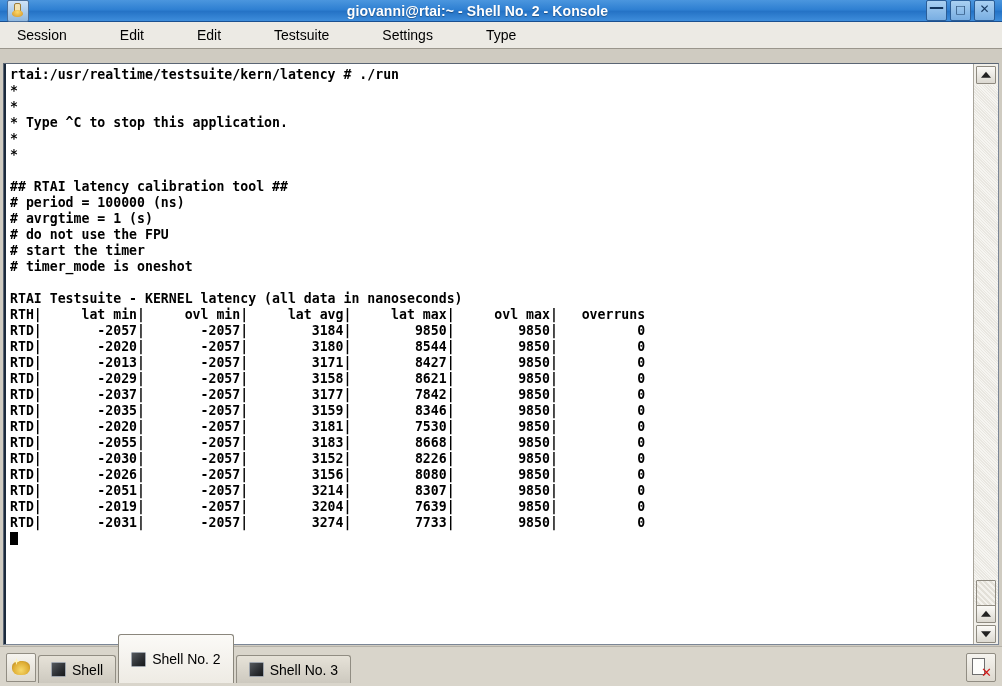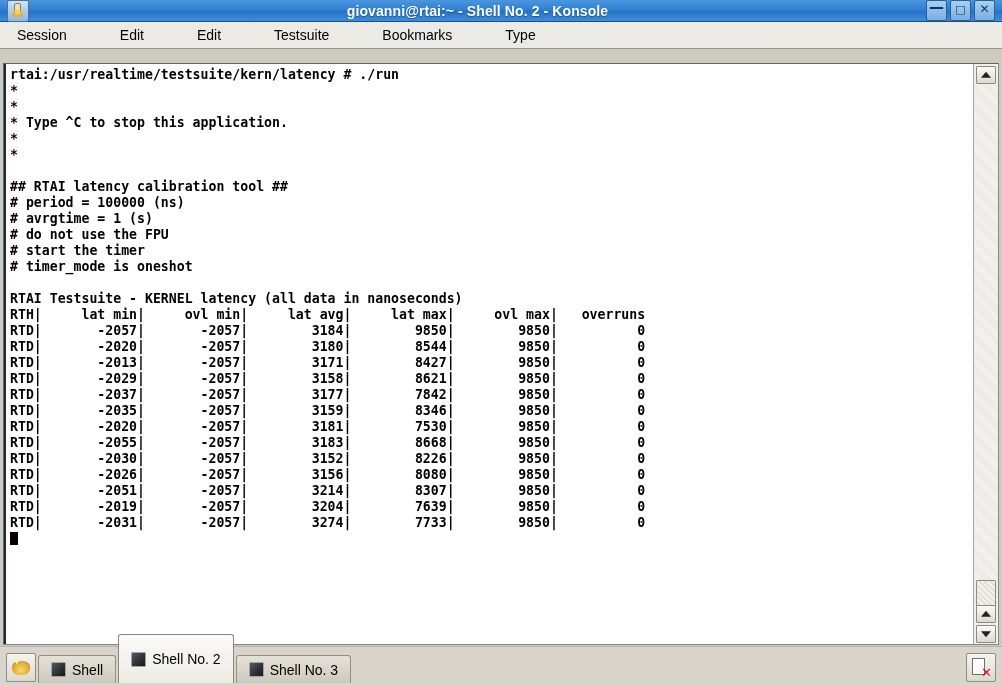--- a/index.html
+++ b/index.html
@@ -335,21 +335,21 @@
         <span class="glyph">✕</span>
       </div>
     </div>
   </div>
 
   <div class="menubar">
     <div class="menu-item">Session</div>
     <div class="menu-item">Edit</div>
     <div class="menu-item">Edit</div>
     <div class="menu-item">Testsuite</div>
-    <div class="menu-item">Bookmarks</div>
+    <div class="menu-item">Settings</div>
     <div class="menu-item">Type</div>
   </div>
 
   <div class="term-wrap">
     <div class="term-frame">
       <div class="term-inner-border">
         <div class="terminal" id="terminal"><div class="term-line">rtai:/usr/realtime/testsuite/kern/latency # ./run</div><div class="term-line">*</div><div class="term-line">*</div><div class="term-line">* Type ^C to stop this application.</div><div class="term-line">*</div><div class="term-line">*</div><div class="term-line">&nbsp;</div><div class="term-line">## RTAI latency calibration tool ##</div><div class="term-line"># period = 100000 (ns)</div><div class="term-line"># avrgtime = 1 (s)</div><div class="term-line"># do not use the FPU</div><div class="term-line"># start the timer</div><div class="term-line"># timer_mode is oneshot</div><div class="term-line">&nbsp;</div><div class="term-line">RTAI Testsuite - KERNEL latency (all data in nanoseconds)</div><div class="term-line">RTH|     lat min|     ovl min|     lat avg|     lat max|     ovl max|   overruns</div><div class="term-line">RTD|       -2057|       -2057|        3184|        9850|        9850|          0</div><div class="term-line">RTD|       -2020|       -2057|        3180|        8544|        9850|          0</div><div class="term-line">RTD|       -2013|       -2057|        3171|        8427|        9850|          0</div><div class="term-line">RTD|       -2029|       -2057|        3158|        8621|        9850|          0</div><div class="term-line">RTD|       -2037|       -2057|        3177|        7842|        9850|          0</div><div class="term-line">RTD|       -2035|       -2057|        3159|        8346|        9850|          0</div><div class="term-line">RTD|       -2020|       -2057|        3181|        7530|        9850|          0</div><div class="term-line">RTD|       -2055|       -2057|        3183|        8668|        9850|          0</div><div class="term-line">RTD|       -2030|       -2057|        3152|        8226|        9850|          0</div><div class="term-line">RTD|       -2026|       -2057|        3156|        8080|        9850|          0</div><div class="term-line">RTD|       -2051|       -2057|        3214|        8307|        9850|          0</div><div class="term-line">RTD|       -2019|       -2057|        3204|        7639|        9850|          0</div><div class="term-line">RTD|       -2031|       -2057|        3274|        7733|        9850|          0</div><div class="term-line"><span class="cursor-block"></span></div></div>
       </div>
       <div class="scrollbar">
         <div class="sb-btn top">

